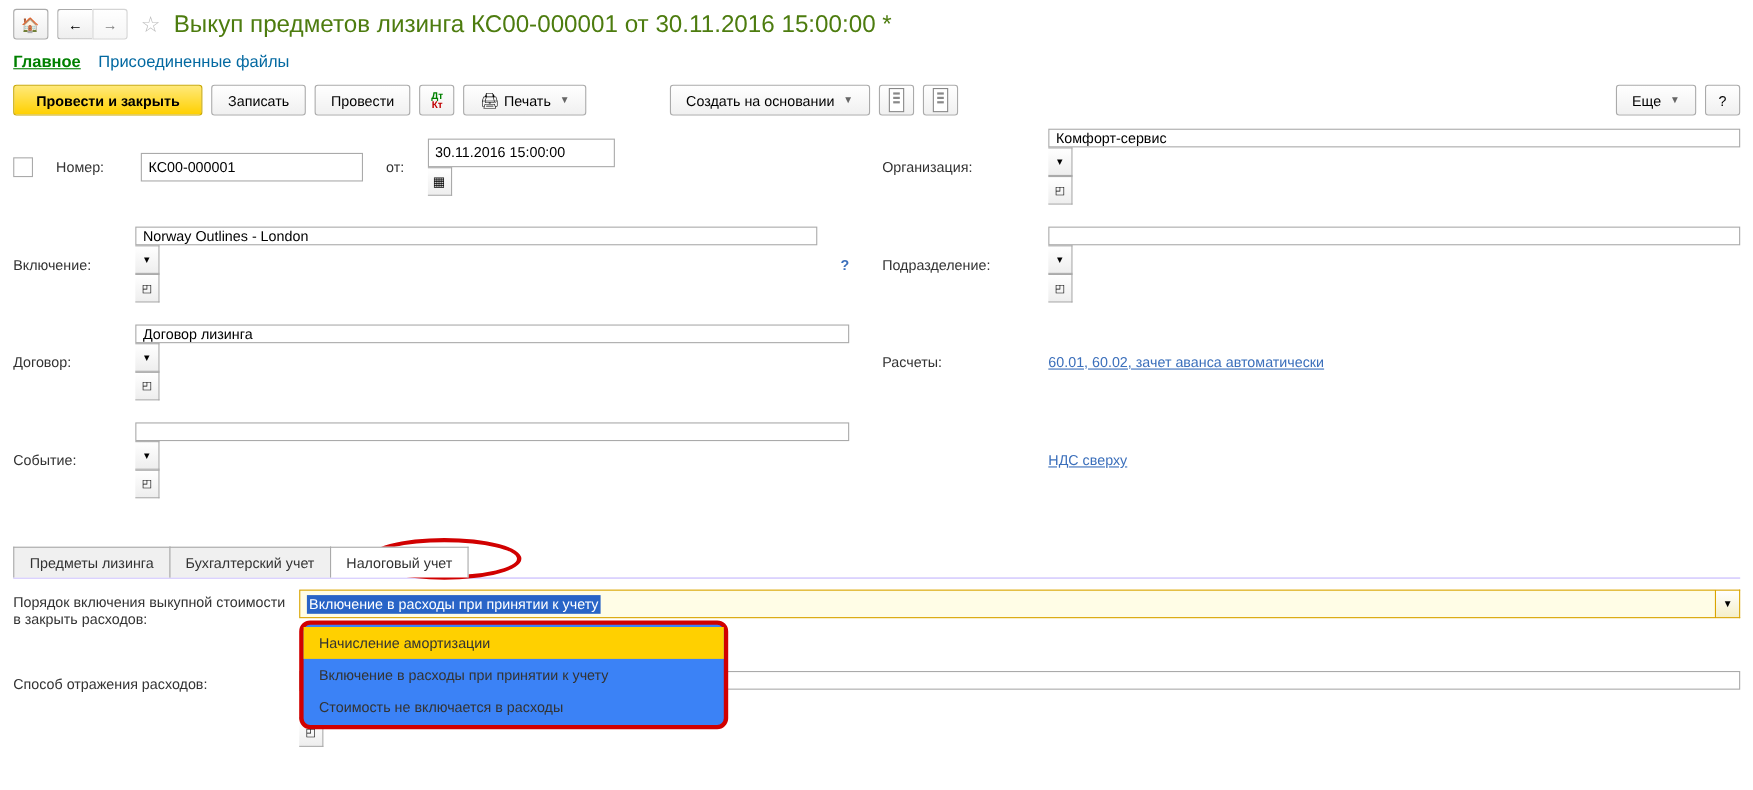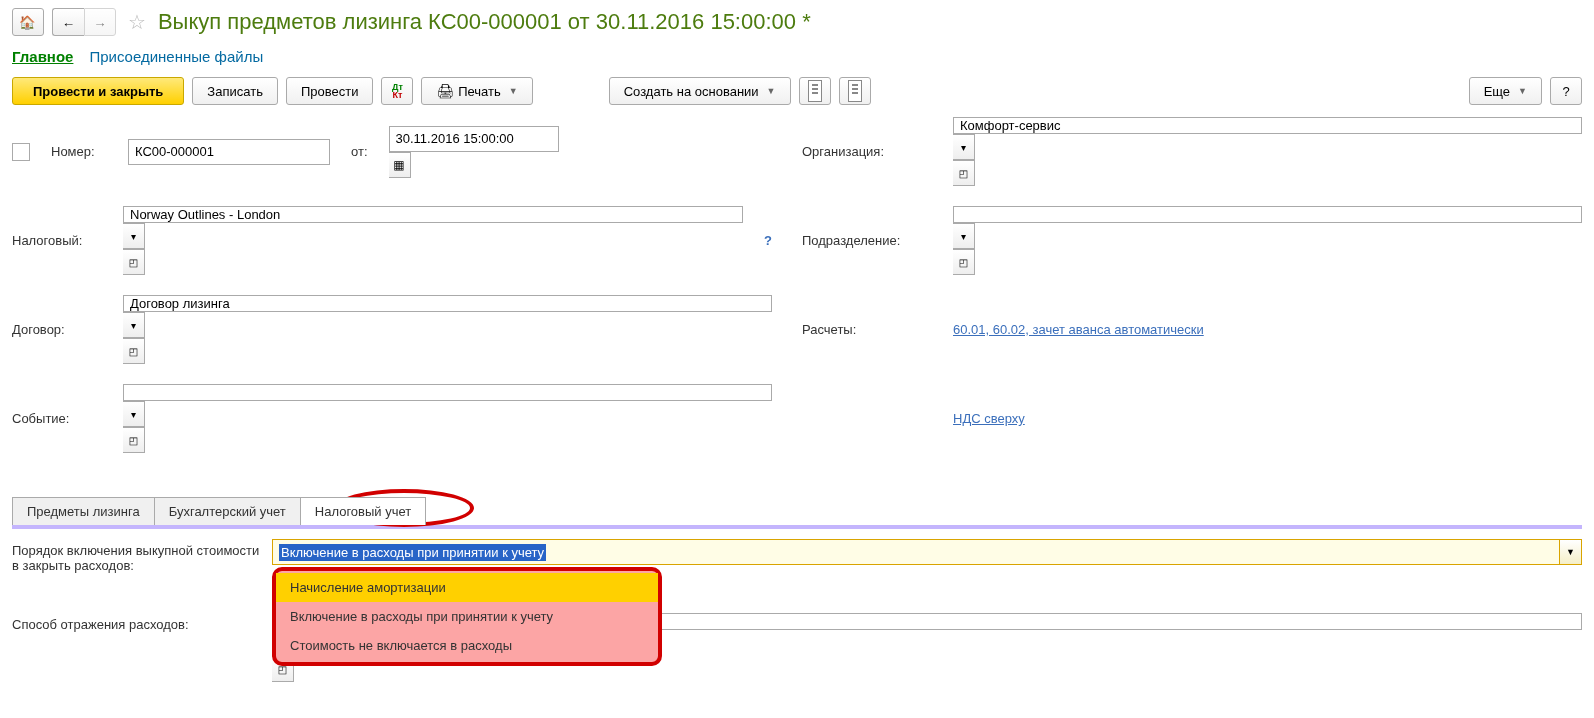--- a/index.html
+++ b/index.html
@@ -34,38 +34,38 @@
 .input { height: 26px; border: 1px solid #aaa; padding: 0 6px; background: #fff; font-size: 13px; }
 .input-btn { width: 22px; height: 26px; border: 1px solid #aaa; border-left: none; background: linear-gradient(#fff,#eee); display: inline-flex; align-items: center; justify-content: center; font-size: 10px; cursor: pointer; }
 .link { color: #3b6fbb; text-decoration: underline; cursor: pointer; }
 .help-icon { color: #3b6fbb; font-weight: bold; cursor: pointer; }
 
 
 .form-grid { display: grid; grid-template-columns: 760px 1fr; gap: 20px 30px; margin-bottom: 16px; align-items: center; }
 .form-item { display: flex; align-items: center; gap: 21px; }
 
 
-.tabs { display: flex; border-bottom: 4px solid #c4b5fd; margin-bottom: 10px; position: relative; margin-top: 44px; }
+.tabs { display: flex; border-bottom: 1px solid #c4b5fd; margin-bottom: 10px; position: relative; margin-top: 44px; }
 .tab { padding: 6px 14px; border: 1px solid #aaa; border-bottom: none; background: #f0f0f0; margin-right: -1px; cursor: pointer; font-size: 13px; position: relative; }
 .tab.active { background: #fff; z-index: 2; }
 .tab-highlight { position: absolute; border: 4px solid #d10000; border-radius: 50%; width: 140px; height: 38px; top: -8px; left: 322px; pointer-events: none; }
 
 
 .tab-form-row { display: flex; align-items: flex-start; gap: 10px; margin-bottom: 12px; position: relative; }
 .tab-label { width: 250px; padding-top: 4px; }
 
 
 .dd-field { position: relative; flex: 1; }
 .dd-input { display: flex; align-items: stretch; }
 .dd-value { flex: 1; height: 26px; border: 1px solid #d9a400; background: #fffde6; padding: 0 6px; display: flex; align-items: center; }
 .dd-value .sel { background: #2864c7; color: #fff; padding: 1px 2px; }
 .dd-btn { width: 22px; height: 26px; border: 1px solid #d9a400; border-left: none; background: linear-gradient(#fff,#f5efc8); display: inline-flex; align-items: center; justify-content: center; font-size: 9px; cursor: pointer; }
 
 
-.dd-menu { position: absolute; top: 28px; left: 0; width: 390px; background: #fca5a5; border: 4px solid #d10000; border-radius: 10px; padding: 2px 0; z-index: 10; }
+.dd-menu { position: absolute; top: 28px; left: 0; width: 390px; background: #3b82f6; border: 4px solid #d10000; border-radius: 10px; padding: 2px 0; z-index: 10; }
 .dd-item { padding: 7px 14px; cursor: pointer; }
 .dd-item.hl { background: #ffd000; }
 
 
 .dtkt { font-size: 9px; line-height: 8px; font-weight: bold; }
 .dtkt .dt { color: #008000; }
 .dtkt .kt { color: #c00000; }
 
 .doc-icon { width: 18px; height: 22px; border: 1px solid #888; background: #fff; display: inline-block; position: relative; }
 .doc-icon::before { content: ''; position: absolute; top: 3px; left: 3px; right: 3px; height: 2px; background: #888; box-shadow: 0 4px 0 #888, 0 8px 0 #888; }
@@ -152,21 +152,21 @@
       <button class="input-btn">
           <span>▾</span>
         </button>
       <button class="input-btn">
           <span>◰</span>
         </button>
     </div>
   </div>
 
   <div class="form-item">
-    <span class="label label-w">Налоговый:</span>
+    <span class="label label-w">Включение:</span>
     <div class="field" style="flex:1">
       <input class="input" style="flex: 1 1 0%;" value="Norway Outlines - London">
       <button class="input-btn">
           <span>▾</span>
         </button>
       <button class="input-btn">
           <span>◰</span>
         </button>
     </div>
     <span class="help-icon">?</span>

